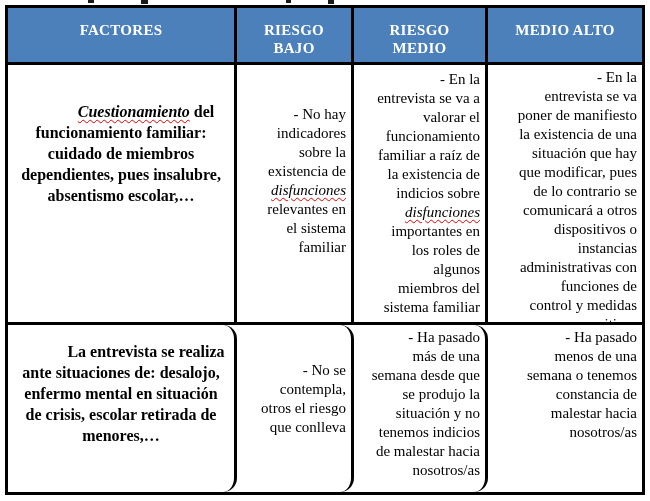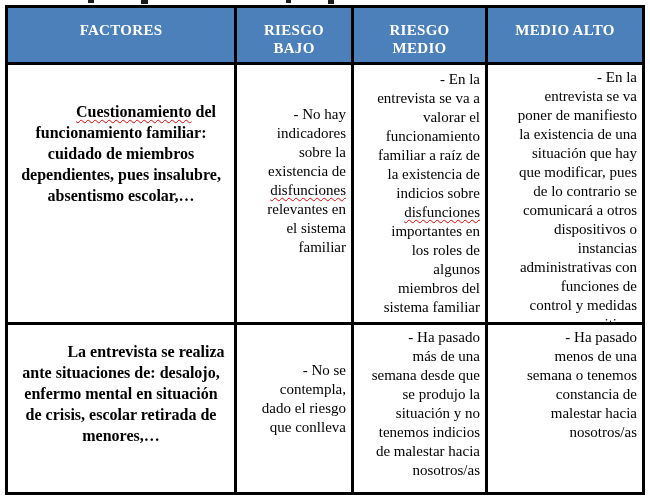--- a/index.html
+++ b/index.html
@@ -33,21 +33,21 @@
     grid-template-rows:57px 260px 167px;
   }
   .cell{
     box-sizing:border-box;
     border-right:3px solid var(--border_color);
     border-bottom:3px solid var(--border_color);
     white-space:pre-line;
     overflow:hidden;
   }
   .cell.lastcol{border-right:none;}
-  .cell.lastrow{border-bottom:none;}
+  .cell.lastrow{border-bottom:none;border-radius:14px;}
   .head{
     background:var(--header_bg);color:var(--header_text);
     font-weight:bold;font-size:15px;line-height:18px;
     text-align:center;padding-top:13px;letter-spacing:.3px;
   }
   .bodycell{font-size:15px;line-height:19px;padding-left:7px;padding-right:5px;text-indent:36px;text-align:right;}
   .factorcell{
     font-weight:bold;font-size:16px;line-height:21px;
     text-align:center;text-indent:50px;padding-left:8px;padding-right:8px;
   }
@@ -58,20 +58,21 @@
   .r2.c1{padding-top:16px;}
   .r2.c2{padding-top:36px;}
   .r2.c3{padding-top:3px;}
   .r2.c4{padding-top:3px;}
   .squiggle{
     text-decoration:underline;
     text-decoration-style:wavy;
     text-decoration-color:var(--squiggle_color);
     text-decoration-thickness:1px;
     text-underline-offset:2px;
+    font-style:italic;
   }
 </style>
 </head>
 <body>
 
 <div class="page">
 
   <span class="remnant m1"></span>
   <span class="remnant m2"></span>
   <span class="remnant m3"></span>
@@ -127,21 +128,21 @@
 control y medidas
 coercitivas</div>
 
     <div class="cell factorcell r2 c1 lastrow">La entrevista se realiza
 ante situaciones de: desalojo,
 enfermo mental en situación
 de crisis, escolar retirada de
 menores,…</div>
     <div class="cell bodycell r2 c2 lastrow">- No se
 contempla,
-dado el riesgo
+otros el riesgo
 que conlleva</div>
     <div class="cell bodycell r2 c3 lastrow">- Ha pasado
 más de una
 semana desde que
 se produjo la
 situación y no
 tenemos indicios
 de malestar hacia
 nosotros/as</div>
     <div class="cell bodycell r2 c4 lastcol lastrow">- Ha pasado

